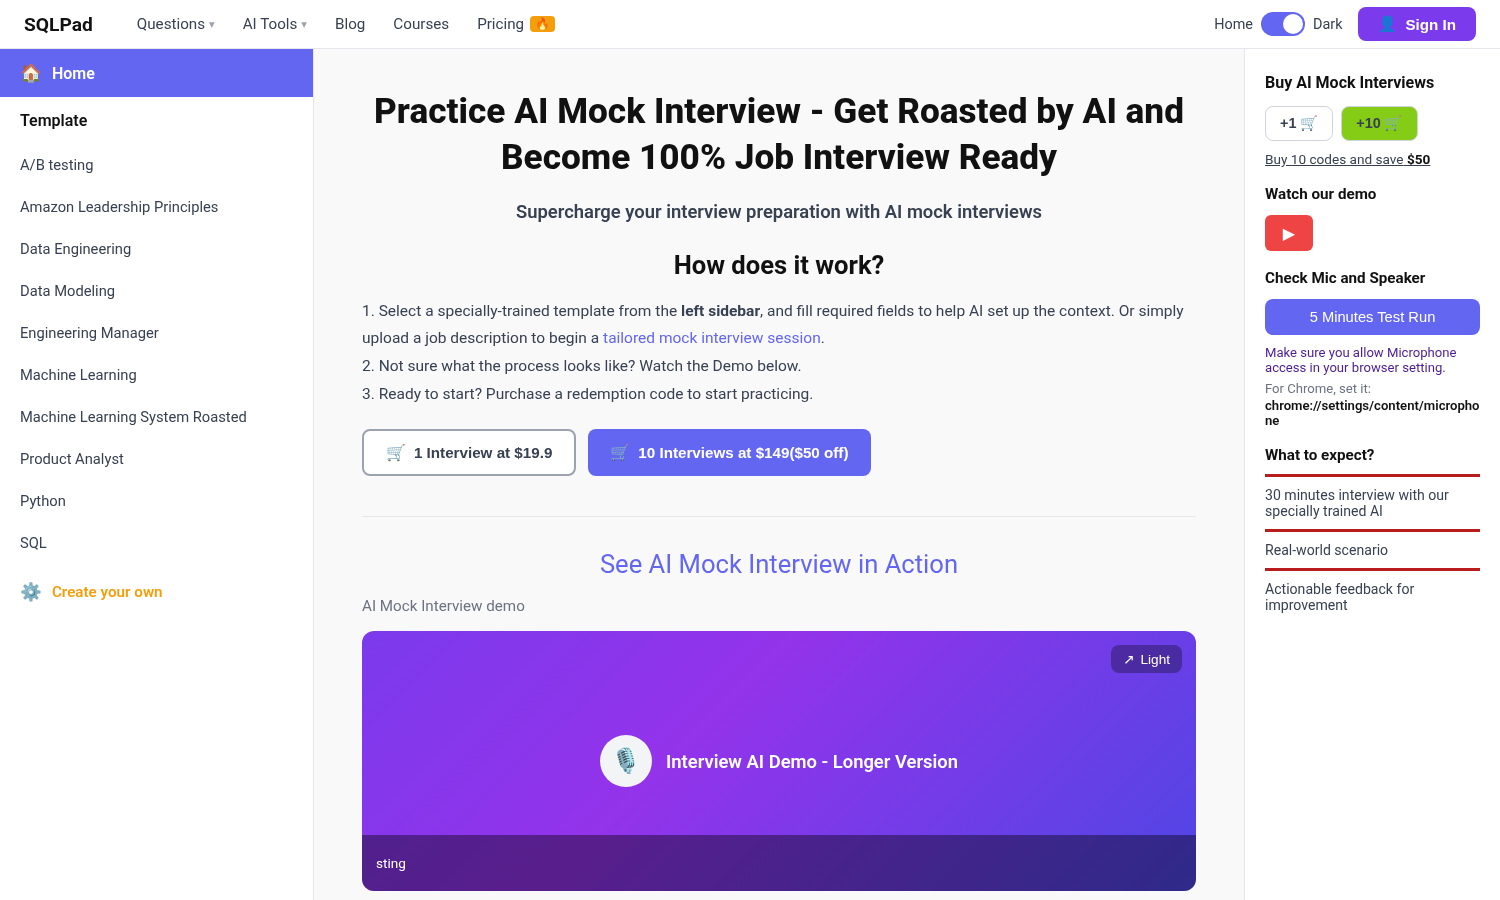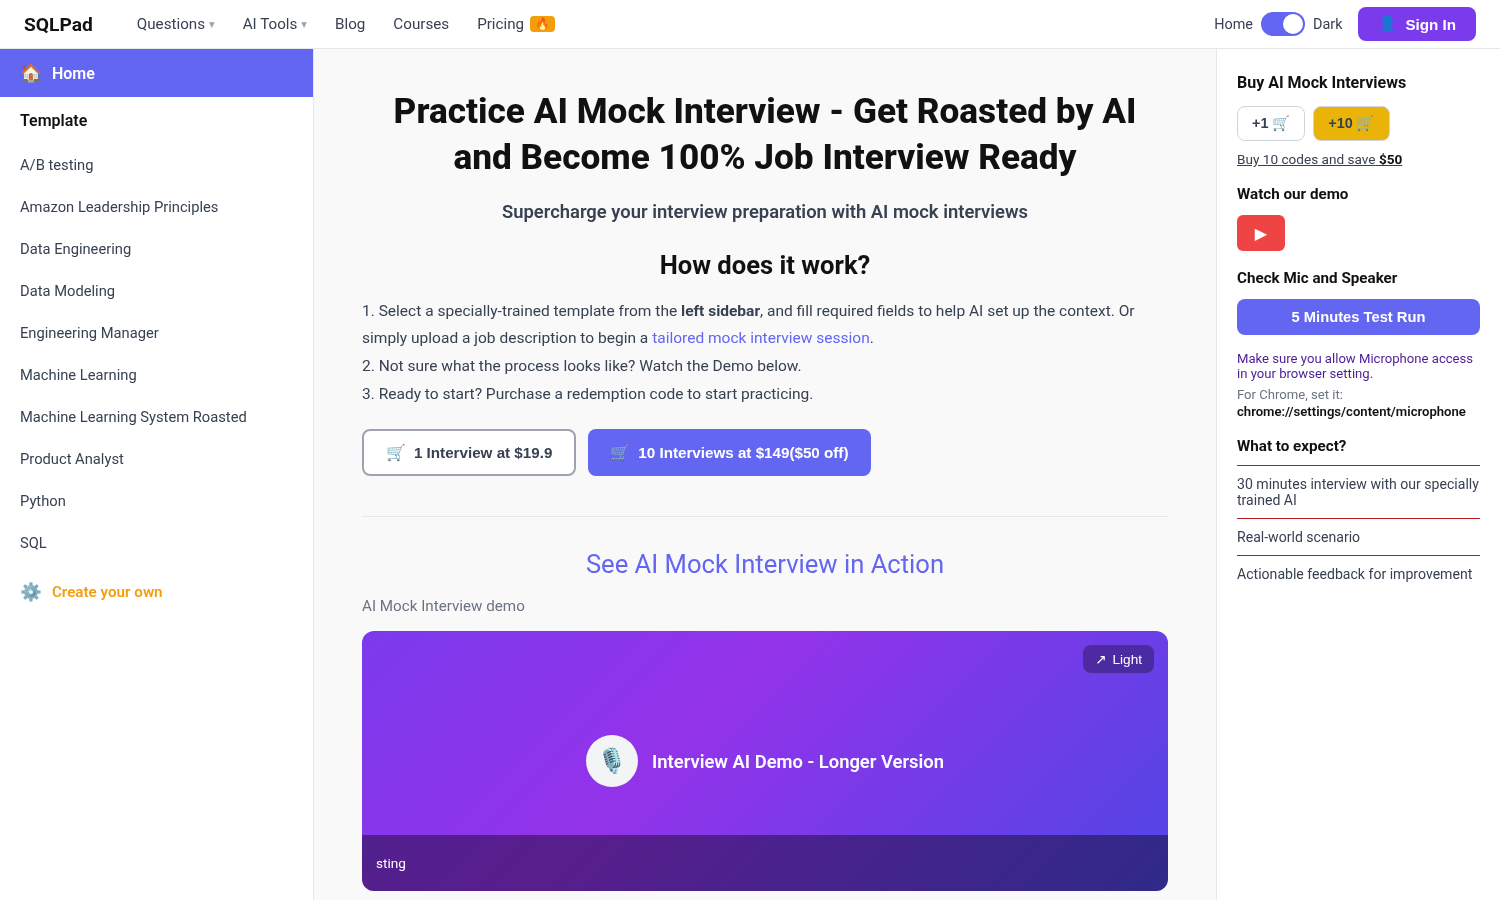--- a/index.html
+++ b/index.html
@@ -125,55 +125,55 @@
       padding: 6px 12px; font-size: 0.85rem; cursor: pointer;
       display: flex; align-items: center; gap: 6px;
     }
     .sting-bar {
       position: absolute; bottom: 0; left: 0; right: 0; background: rgba(0,0,0,0.4);
       color: #fff; font-size: 0.85rem; padding: 20px 14px;
     }
 
     
     .right-panel {
-      width: 284px; background: #fff; border-left: 1px solid #e5e7eb;
+      width: 256px; background: #fff; border-left: 1px solid #e5e7eb;
       padding: 24px 20px; overflow-y: auto; flex-shrink: 0;
     }
     .rp-title { font-size: 1rem; font-weight: 700; color: #111; margin-bottom: 14px; }
     .rp-btn-row { display: flex; gap: 8px; margin-bottom: 10px; }
     .rp-btn-add {
       display: flex; align-items: center; gap: 6px; border: 1px solid #d1d5db;
       background: #fff; color: #374151; border-radius: 8px; padding: 8px 14px;
       font-size: 0.9rem; cursor: pointer; font-weight: 600;
     }
     .rp-btn-add-10 {
       display: flex; align-items: center; gap: 6px; border: 1px solid #d1d5db;
-      background: #eab308; color: #374151; border-radius: 8px; padding: 8px 14px;
+      background: #84cc16; color: #374151; border-radius: 8px; padding: 8px 14px;
       font-size: 0.9rem; cursor: pointer; font-weight: 600;
     }
     .save-label { font-size: 0.85rem; color: #374151; margin-bottom: 18px; text-decoration: underline; }
     .save-label strong { color: #111; }
     .rp-subtitle { font-size: 0.95rem; font-weight: 700; color: #111; margin-bottom: 12px; }
     .yt-thumb {
       width: 48px; height: 36px; background: #ef4444; border-radius: 6px;
       display: flex; align-items: center; justify-content: center; color: #fff; font-size: 1rem;
       cursor: pointer; margin-bottom: 18px;
     }
     .rp-check-title { font-size: 0.95rem; font-weight: 700; color: #111; margin-bottom: 12px; }
     .test-run-btn {
       background: #6366f1; color: #fff; border: none; border-radius: 8px;
-      padding: 10px 18px; font-size: 0.92rem; font-weight: 700; cursor: pointer;
-      margin-bottom: 16px; width: 100%;
+      padding: 10px 18px; font-size: 0.92rem; font-weight: 400; cursor: pointer;
+      margin-bottom: 10px; width: 100%;
     }
     .mic-note { font-size: 0.82rem; color: #4c1d95; margin-bottom: 6px; }
     .chrome-note { font-size: 0.82rem; color: #6b7280; margin-bottom: 2px; }
     .chrome-link { font-size: 0.82rem; color: #111; font-weight: 600; word-break: break-all; }
     .rp-what-title { font-size: 0.95rem; font-weight: 700; color: #111; margin: 18px 0 10px; }
     .rp-expect-item {
-      border-top: 1px solid #b91c1c; padding: 10px 0; font-size: 0.88rem; color: #374151;
+      border-top: 3px solid #b91c1c; padding: 10px 0; font-size: 0.88rem; color: #374151;
     }
   </style>
 </head>
 <body>
 
 <nav class="topnav">
   <a class="brand">SQLPad</a>
   <div class="nav-links">
     <div class="nav-item">
       <span>Questions</span>

